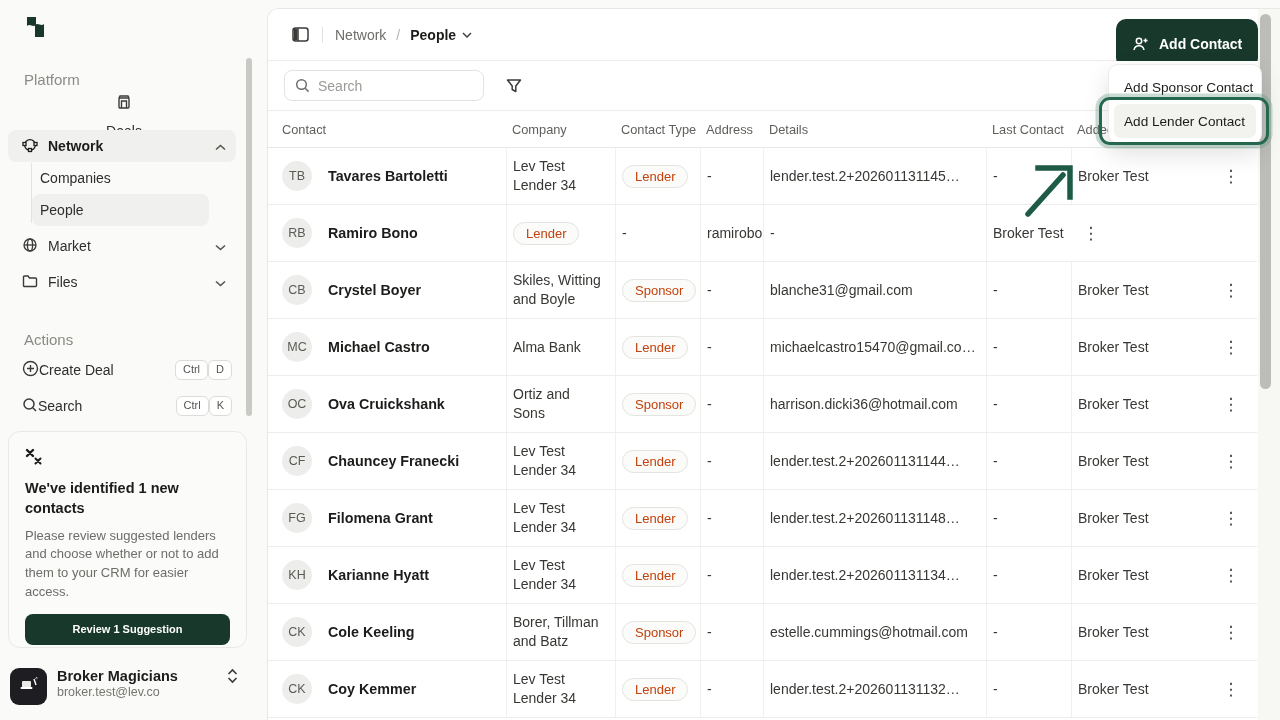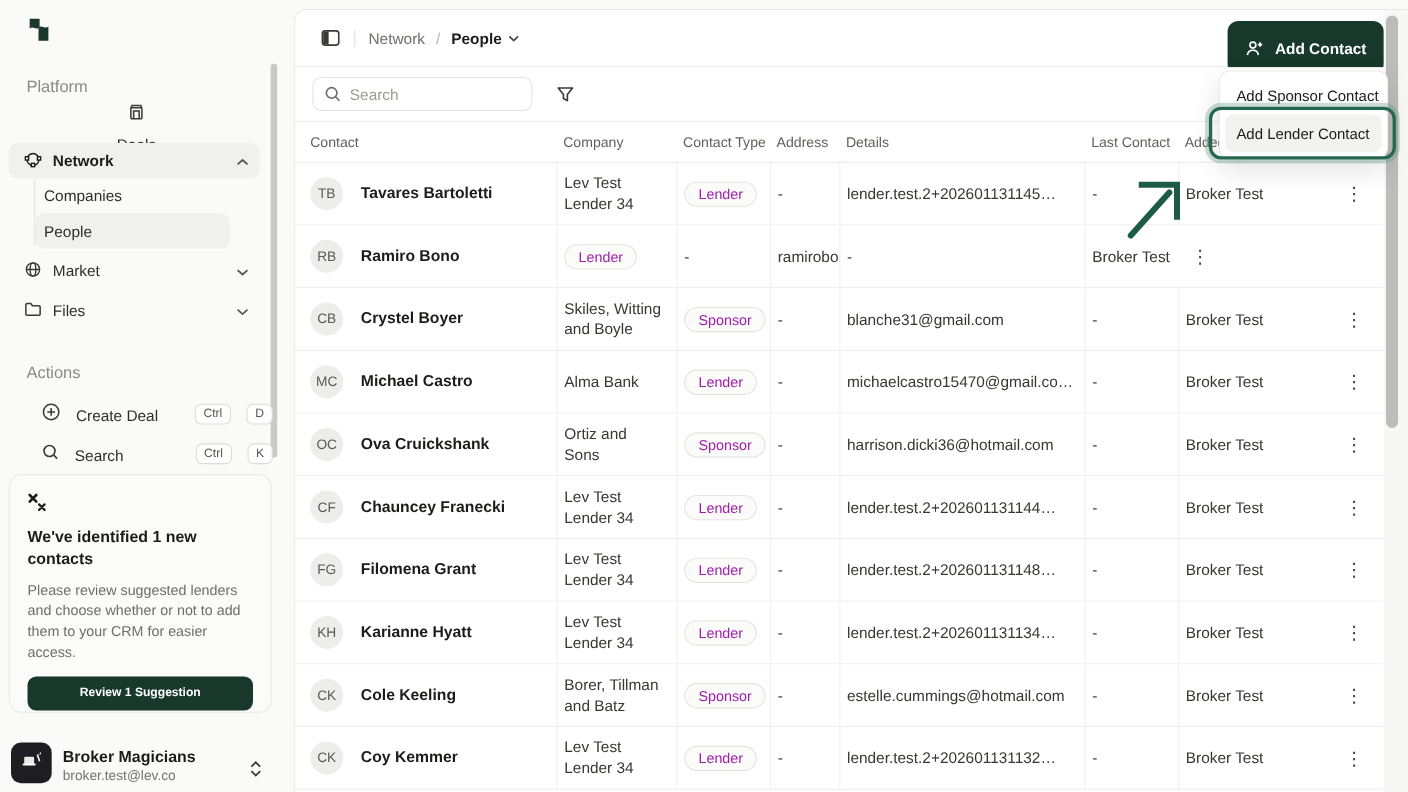--- a/index.html
+++ b/index.html
@@ -12,28 +12,28 @@
   .side-scroll { position:absolute; left:246px; top:58px; width:6px; height:358px; border-radius:3px; background:#c9c9c6; }
   .section-label { position:absolute; left:24px; font-size:15px; color:#8a8a86; }
   .lbl-platform { top:71px; }
   .lbl-actions { top:331px; }
   .nav-item { position:absolute; left:8px; width:228px; height:32px; border-radius:8px; display:flex; align-items:center; gap:10px; padding:0 10px 0 14px; font-size:14px; color:#2e2e2c; cursor:pointer; }
   .nav-item .grow { flex:1; }
   .nav-item.active { background:#f0f0ee; font-weight:700; color:#1c1c1b; }
   .sub-item { position:absolute; left:32px; width:177px; height:32px; border-radius:8px; display:flex; align-items:center; padding:0 8px; font-size:14px; color:#2e2e2c; }
   .sub-item.active { background:#f0f0ee; }
   .indent-line { position:absolute; left:31px; top:163px; width:1px; height:60px; background:#e3e3e0; }
-  .action-item { position:absolute; left:24px; width:232px; height:32px; display:flex; align-items:flex-end; gap:14px; padding:0 8px 0 14px; font-size:14px; color:#2e2e2c; }
+  .action-item { position:absolute; left:8px; width:232px; height:32px; display:flex; align-items:center; gap:0; padding:0 8px 0 14px; font-size:14px; color:#2e2e2c; }
   .action-item .grow { flex:1; }
   .keycap { font-size:11px; color:#55554f; border:1px solid #dcdcd9; border-radius:6px; background:#fff; padding:2px 7px; line-height:1.2; }
   .sugg-card { position:absolute; left:8px; top:431px; width:239px; height:217px; background:#fbfbf9; border:1px solid #e9e9e6; border-radius:12px; padding:16px; }
   .sugg-title { margin-top:8px; font-size:14.5px; font-weight:700; color:#1c1c1b; line-height:1.4; max-width:162px; }
   .sugg-body { margin-top:8px; font-size:13px; color:#6d6d6a; line-height:1.45; }
   .sugg-btn { margin-top:12px; width:100%; height:31px; background:#17382b; color:#fff; font-size:11px; font-weight:700; border:none; border-radius:8px; font-family:inherit; cursor:pointer; }
-  .user-row { position:absolute; left:10px; top:668px; width:240px; height:44px; display:flex; align-items:flex-end; gap:10px; }
+  .user-row { position:absolute; left:10px; top:668px; width:240px; height:44px; display:flex; align-items:flex-start; gap:10px; }
   .user-avatar { width:37px; height:37px; border-radius:9px; background:#1e1e22; display:flex; align-items:center; justify-content:center; flex:none; }
   .user-name { font-size:14.5px; font-weight:700; color:#1c1c1b; }
   .user-email { font-size:12.5px; color:#757572; margin-top:1px; }
   .user-chev { margin-left:auto; margin-right:12px; color:#3a3a38; }
 
   
   .main-card { position:absolute; left:267px; top:8px; width:1013px; height:712px; background:#fff; border:1px solid #e7e7e4; border-right:none; border-bottom:none; border-radius:12px 0 0 0; overflow:hidden; }
   .crumb-bar { position:absolute; left:0; top:0; width:100%; height:52px; display:flex; align-items:center; padding-left:18px; border-bottom:1px solid #ececea; background:#fff; }
   .icon-btn { width:28px; height:28px; display:flex; align-items:center; justify-content:center; border-radius:6px; cursor:pointer; color:#3a3a38; }
   .crumb-divider { width:1px; height:16px; background:#e2e2df; margin:0 12px 0 8px; }
@@ -51,21 +51,21 @@
   .thead > div { font-size:12.8px; color:#5f5f5c; padding-left:6px; white-space:nowrap; overflow:hidden; }
   .thead > div:first-child { padding-left:14px; }
   .rows { position:absolute; left:0; top:139px; width:989px; }
   .trow { height:57px; display:grid; grid-template-columns:238px 109px 85px 63px 223px 85px 140px 46px; align-items:center; border-bottom:1px solid #ededeb; cursor:pointer; background:#fff; }
   .cell { padding-left:6px; font-size:14px; color:#373734; }
   .cell.vline { border-left:1px solid #f0f0ee; height:100%; display:flex; align-items:center; }
   .c-contact { padding-left:14px; display:flex; align-items:center; gap:16px; }
   .avatar { width:30px; height:30px; border-radius:50%; background:#ededeb; color:#5a5a56; font-size:12.5px; font-weight:500; display:flex; align-items:center; justify-content:center; flex:none; }
   .c-name { font-size:14.3px; font-weight:700; color:#1c1c1b; white-space:nowrap; }
   .c-company { padding-right:12px; line-height:1.35; }
-  .badge { display:inline-block; font-size:13px; color:#a21caf; border:1px solid #e3e3e0; background:#fbfbf9; border-radius:999px; padding:3px 12px; }
+  .badge { display:inline-block; font-size:13px; color:#c2410c; border:1px solid #e3e3e0; background:#fbfbf9; border-radius:999px; padding:3px 12px; }
   .c-details { white-space:nowrap; overflow:hidden; }
   .kebab { font-size:17px; color:#44443f; display:flex; align-items:center; justify-content:center; width:28px; height:28px; border-radius:6px; cursor:pointer; letter-spacing:0; }
   .scroll-track { position:absolute; left:990px; top:0; width:23px; height:712px; background:#f7f7f4; }
   .main-thumb { position:absolute; left:992px; top:5px; width:11px; height:375px; border-radius:6px; background:#bcbcb9; }
 
   
   .dropdown { position:absolute; left:1108px; top:64px; width:154px; background:#fff; border:1px solid #ececea; border-radius:10px; box-shadow:0 10px 24px rgba(0,0,0,0.12); padding:5px; z-index:5; }
   .dd-item { height:34px; display:flex; align-items:center; padding:0 10px; font-size:13.6px; font-weight:500; color:#1c1c1b; border-radius:7px; white-space:nowrap; cursor:pointer; }
   .dd-item.hl { background:#f2f2ef; }
   .anno-box { position:absolute; left:1099px; top:97px; width:170px; height:48px; border:3.5px solid #26684f; border-radius:11px; box-shadow:0 0 0 3.5px rgba(96,156,129,0.35); z-index:6; pointer-events:none; }

